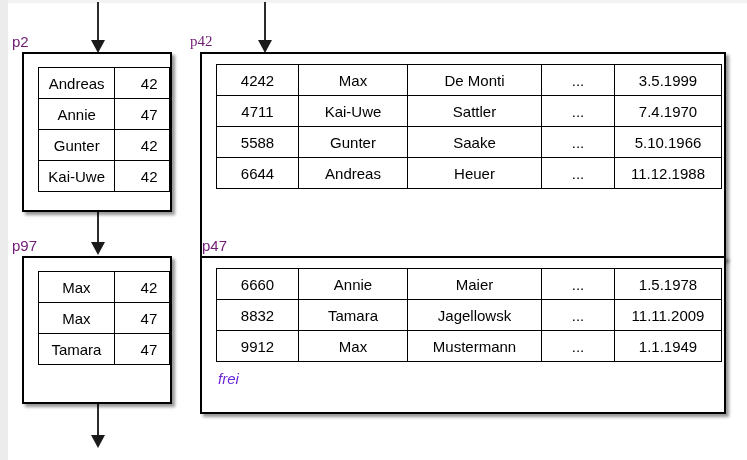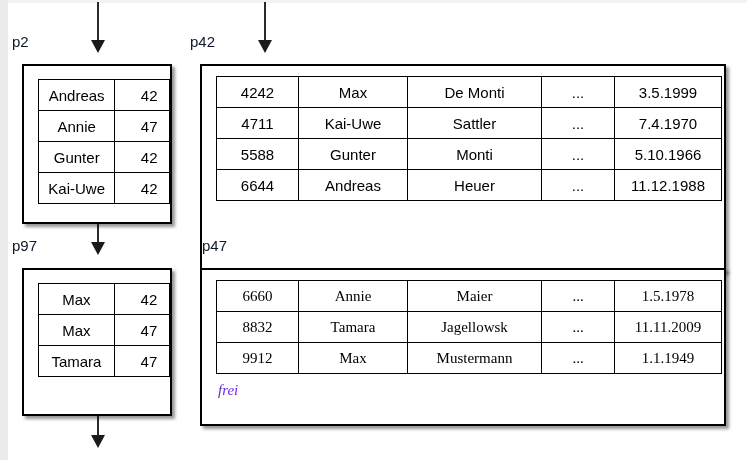--- a/index.html
+++ b/index.html
@@ -38,27 +38,26 @@
     background: #f2f2f2;
   }
 
   
   .page-box {
     position: absolute;
     background: #ffffff;
     border: 2px solid #000000;
     box-sizing: border-box;
     box-shadow: 3px 3px 3px rgba(0,0,0,0.42);
-    margin-top: 12px;
   }
   .page-label {
     position: absolute;
     font-size: 15px;
     font-weight: 400;
-    color: #0f172a;
+    color: #701a75;
     letter-spacing: 0px;
     white-space: nowrap;
   }
 
   
   table.grid {
     position: absolute;
     border-collapse: collapse;
     background: #ffffff;
     table-layout: fixed;
@@ -165,21 +164,21 @@
           <td class="val">42</td>
         </tr>
         <tr>
           <td class="key">Kai-Uwe</td>
           <td class="val">42</td>
         </tr>
       </tbody>
     </table>
   </div>
 
-  <div class="page-label" style="left:190px; top:33px;">p42</div>
+  <div class="page-label" style="left:190px; top:33px;font-family:Liberation Serif, serif;">p42</div>
 
   <div class="page-box" style="left:200px; top:52px; width:526px; height:208px;">
     <table class="grid rec-table" style="left:14px; top:10px;">
       <tbody>
         <tr>
           <td class="c0">4242</td>
           <td class="c1">Max</td>
           <td class="c2">De Monti</td>
           <td class="c3">...</td>
           <td class="c4">3.5.1999</td>
@@ -187,21 +186,21 @@
         <tr>
           <td class="c0">4711</td>
           <td class="c1">Kai-Uwe</td>
           <td class="c2">Sattler</td>
           <td class="c3">...</td>
           <td class="c4">7.4.1970</td>
         </tr>
         <tr>
           <td class="c0">5588</td>
           <td class="c1">Gunter</td>
-          <td class="c2">Monti</td>
+          <td class="c2">Saake</td>
           <td class="c3">...</td>
           <td class="c4">5.10.1966</td>
         </tr>
         <tr>
           <td class="c0">6644</td>
           <td class="c1">Andreas</td>
           <td class="c2">Heuer</td>
           <td class="c3">...</td>
           <td class="c4">11.12.1988</td>
         </tr>
@@ -225,21 +224,21 @@
         <tr>
           <td class="key">Tamara</td>
           <td class="val">47</td>
         </tr>
       </tbody>
     </table>
   </div>
 
   <div class="page-label" style="left:190px; top:237px;margin-left:12px;">p47</div>
 
-  <div class="page-box" style="left:200px; top:256px; width:526px; height:158px;font-family:Liberation Serif, serif;">
+  <div class="page-box" style="left:200px; top:256px; width:526px; height:158px;">
     <table class="grid rec-table" style="left:14px; top:10px;">
       <tbody>
         <tr>
           <td class="c0">6660</td>
           <td class="c1">Annie</td>
           <td class="c2">Maier</td>
           <td class="c3">...</td>
           <td class="c4">1.5.1978</td>
         </tr>
         <tr>

